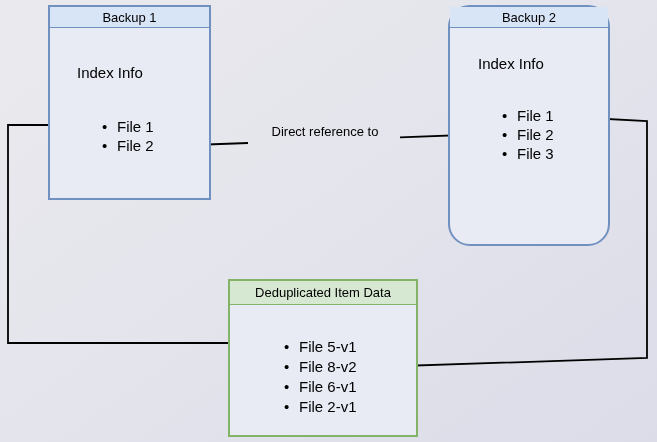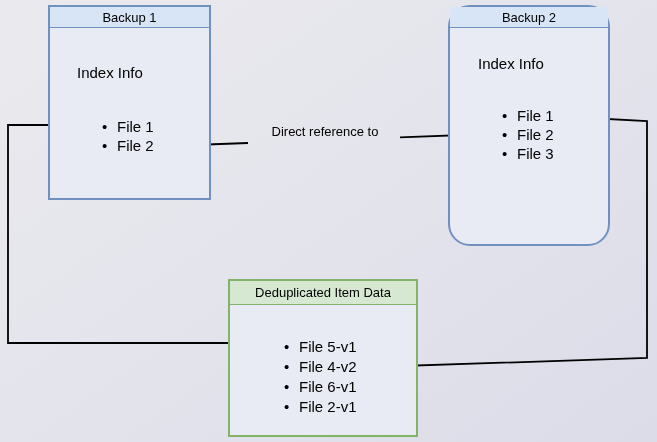--- a/index.html
+++ b/index.html
@@ -137,21 +137,21 @@
     <div class="box-header">
       <span>Deduplicated Item Data</span>
     </div>
     <div class="file-list">
       <div class="row">
         <span class="bullet">•</span>
         <span>File 5-v1</span>
       </div>
       <div class="row">
         <span class="bullet">•</span>
-        <span>File 4-v2</span>
+        <span>File 8-v2</span>
       </div>
       <div class="row">
         <span class="bullet">•</span>
         <span>File 6-v1</span>
       </div>
       <div class="row">
         <span class="bullet">•</span>
         <span>File 2-v1</span>
       </div>
     </div>

